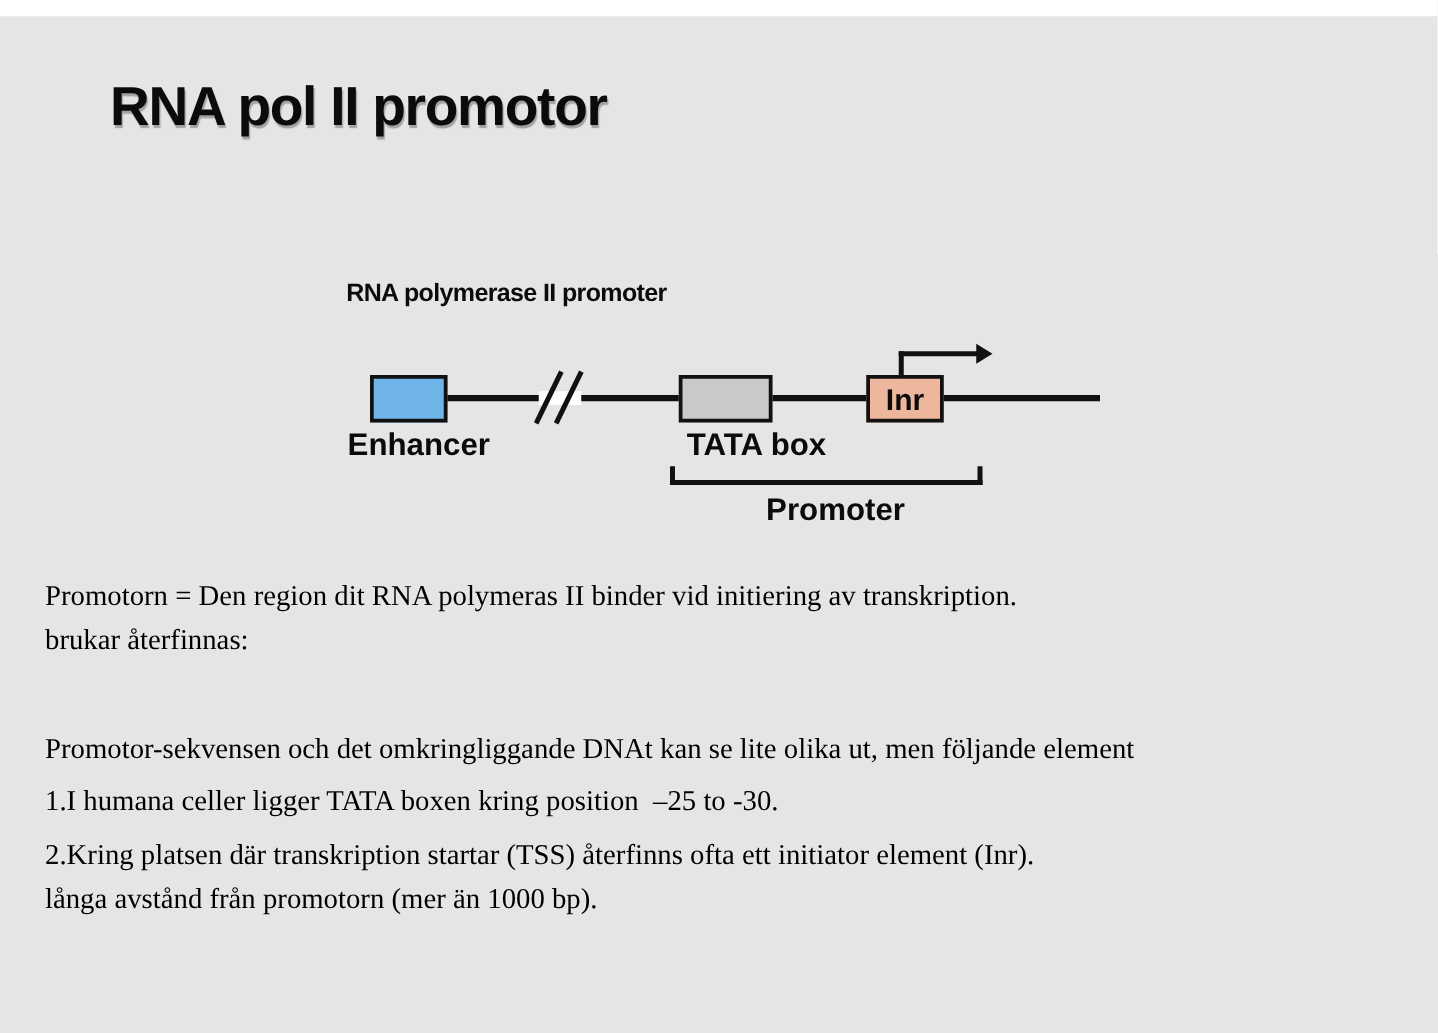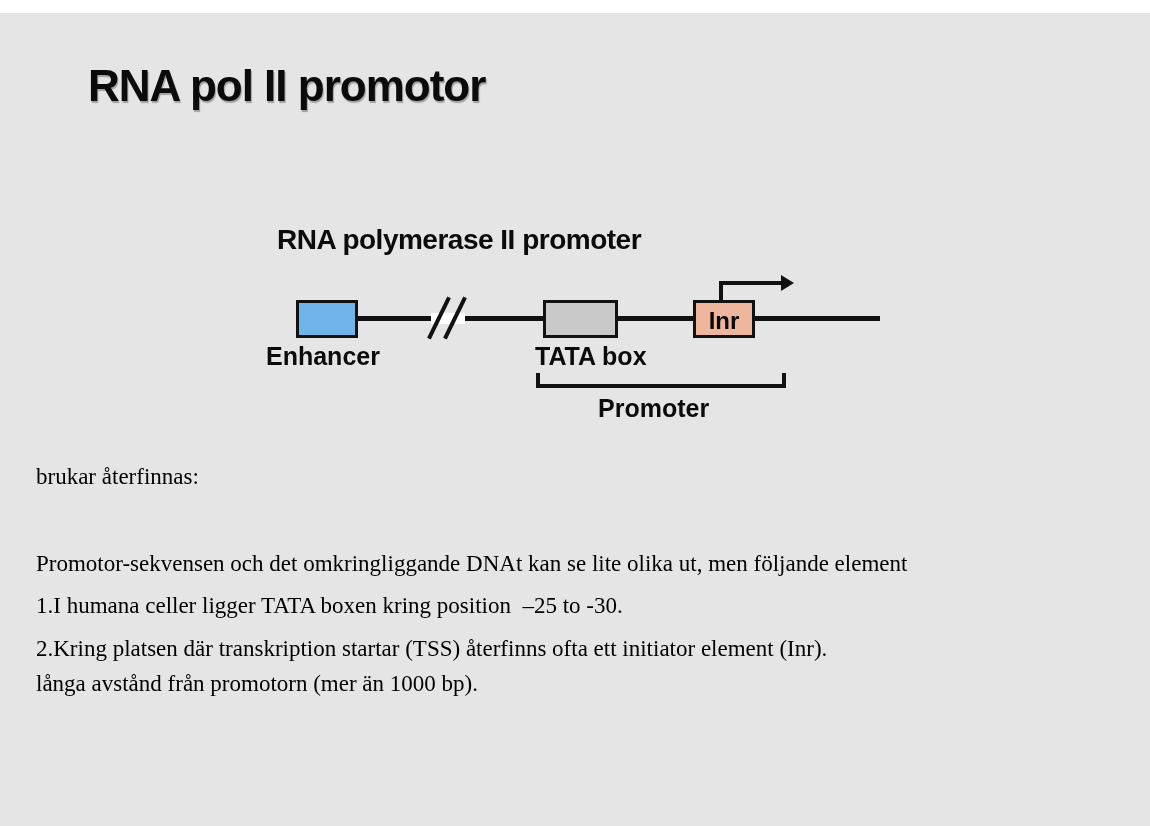--- a/index.html
+++ b/index.html
@@ -32,21 +32,21 @@
     white-space: nowrap;
   }
 
   
   .diagram { position: absolute; left: 0; top: 0; width: 1150px; height: 430px; }
 
   .dg-heading {
     position: absolute;
     left: 277px;
     top: 211px;
-    font-size: 28px;
+    font-size: 20px;
     font-weight: bold;
     letter-spacing: -0.5px;
     color: #0b0b0b;
     white-space: nowrap;
     text-align: right;
   }
 
   .dna-line {
     position: absolute;
     left: 300px;
@@ -99,21 +99,21 @@
     border-left: 13px solid var(--line-color, #111111);
     border-top: 8px solid transparent;
     border-bottom: 8px solid transparent;
   }
 
   .dg-label {
     position: absolute;
     font-size: 25px;
     font-weight: bold;
     color: #0b0b0b;
-    text-align: left;
+    text-align: right;
     white-space: nowrap;
   }
   .lbl-enhancer { left: 266px; width: 126px; top: 329px; }
   .lbl-tata     { left: 535px; width: 126px; top: 329px; }
   .lbl-promoter { left: 598px; width: 126px; top: 381px; }
 
   .bracket-h  { position: absolute; left: 536px; top: 371px; width: 250px; height: 4px;  background: var(--line-color, #111111); }
   .bracket-tl { position: absolute; left: 536px; top: 360px; width: 4px;  height: 15px; background: var(--line-color, #111111); }
   .bracket-tr { position: absolute; left: 782px; top: 360px; width: 4px;  height: 15px; background: var(--line-color, #111111); }
 
@@ -172,20 +172,21 @@
     <div class="dg-label lbl-enhancer">Enhancer</div>
     <div class="dg-label lbl-tata">TATA box</div>
 
     <div class="bracket-h"></div>
     <div class="bracket-tl"></div>
     <div class="bracket-tr"></div>
     <div class="dg-label lbl-promoter">Promoter</div>
   </div>
 
   <div class="bodytext">
+    <p class="bl bl1">Promotorn = Den region dit RNA polymeras II binder vid initiering av transkription.</p>
     <p class="bl bl3">brukar återfinnas:</p>
     <p class="bl bl2">Promotor-sekvensen och det omkringliggande DNAt kan se lite olika ut, men följande element</p>
     <p class="bl bl4">1.I humana celler ligger TATA boxen kring position  –25 to -30.</p>
     <p class="bl bl5">2.Kring platsen där transkription startar (TSS) återfinns ofta ett initiator element (Inr).</p>
     <p class="bl bl8">långa avstånd från promotorn (mer än 1000 bp).</p>
   </div>
 
   <div class="bottom-strip"></div>
 </div>
 

